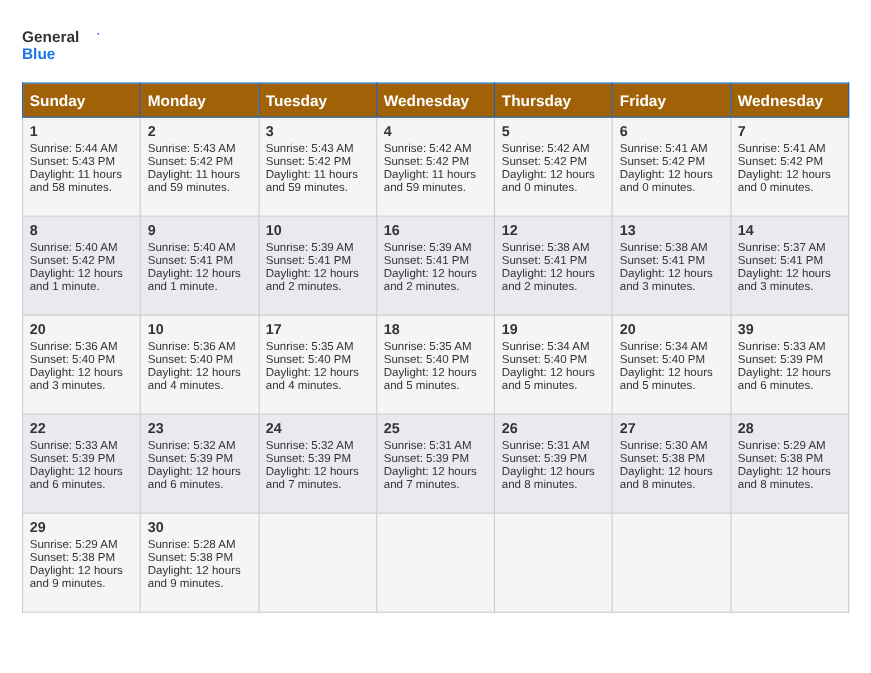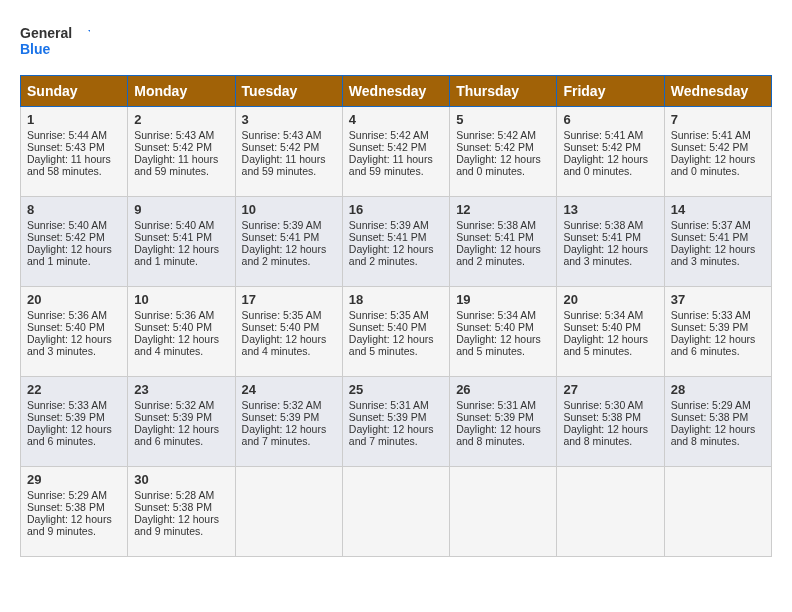--- a/index.html
+++ b/index.html
@@ -125,21 +125,21 @@
         <td><span class="day-num">13</span><span>Sunrise: 5:38 AM</span><br><span>Sunset: 5:41 PM</span><br><span>Daylight: 12 hours and 3 minutes.</span></td>
         <td><span class="day-num">14</span><span>Sunrise: 5:37 AM</span><br><span>Sunset: 5:41 PM</span><br><span>Daylight: 12 hours and 3 minutes.</span></td>
       </tr>
       <tr>
         <td><span class="day-num">20</span><span>Sunrise: 5:36 AM</span><br><span>Sunset: 5:40 PM</span><br><span>Daylight: 12 hours and 3 minutes.</span></td>
         <td><span class="day-num">10</span><span>Sunrise: 5:36 AM</span><br><span>Sunset: 5:40 PM</span><br><span>Daylight: 12 hours and 4 minutes.</span></td>
         <td><span class="day-num">17</span><span>Sunrise: 5:35 AM</span><br><span>Sunset: 5:40 PM</span><br><span>Daylight: 12 hours and 4 minutes.</span></td>
         <td><span class="day-num">18</span><span>Sunrise: 5:35 AM</span><br><span>Sunset: 5:40 PM</span><br><span>Daylight: 12 hours and 5 minutes.</span></td>
         <td><span class="day-num">19</span><span>Sunrise: 5:34 AM</span><br><span>Sunset: 5:40 PM</span><br><span>Daylight: 12 hours and 5 minutes.</span></td>
         <td><span class="day-num">20</span><span>Sunrise: 5:34 AM</span><br><span>Sunset: 5:40 PM</span><br><span>Daylight: 12 hours and 5 minutes.</span></td>
-        <td><span class="day-num">37</span><span>Sunrise: 5:33 AM</span><br><span>Sunset: 5:39 PM</span><br><span>Daylight: 12 hours and 6 minutes.</span></td>
+        <td><span class="day-num">39</span><span>Sunrise: 5:33 AM</span><br><span>Sunset: 5:39 PM</span><br><span>Daylight: 12 hours and 6 minutes.</span></td>
       </tr>
       <tr>
         <td><span class="day-num">22</span><span>Sunrise: 5:33 AM</span><br><span>Sunset: 5:39 PM</span><br><span>Daylight: 12 hours and 6 minutes.</span></td>
         <td><span class="day-num">23</span><span>Sunrise: 5:32 AM</span><br><span>Sunset: 5:39 PM</span><br><span>Daylight: 12 hours and 6 minutes.</span></td>
         <td><span class="day-num">24</span><span>Sunrise: 5:32 AM</span><br><span>Sunset: 5:39 PM</span><br><span>Daylight: 12 hours and 7 minutes.</span></td>
         <td><span class="day-num">25</span><span>Sunrise: 5:31 AM</span><br><span>Sunset: 5:39 PM</span><br><span>Daylight: 12 hours and 7 minutes.</span></td>
         <td><span class="day-num">26</span><span>Sunrise: 5:31 AM</span><br><span>Sunset: 5:39 PM</span><br><span>Daylight: 12 hours and 8 minutes.</span></td>
         <td><span class="day-num">27</span><span>Sunrise: 5:30 AM</span><br><span>Sunset: 5:38 PM</span><br><span>Daylight: 12 hours and 8 minutes.</span></td>
         <td><span class="day-num">28</span><span>Sunrise: 5:29 AM</span><br><span>Sunset: 5:38 PM</span><br><span>Daylight: 12 hours and 8 minutes.</span></td>
       </tr>

